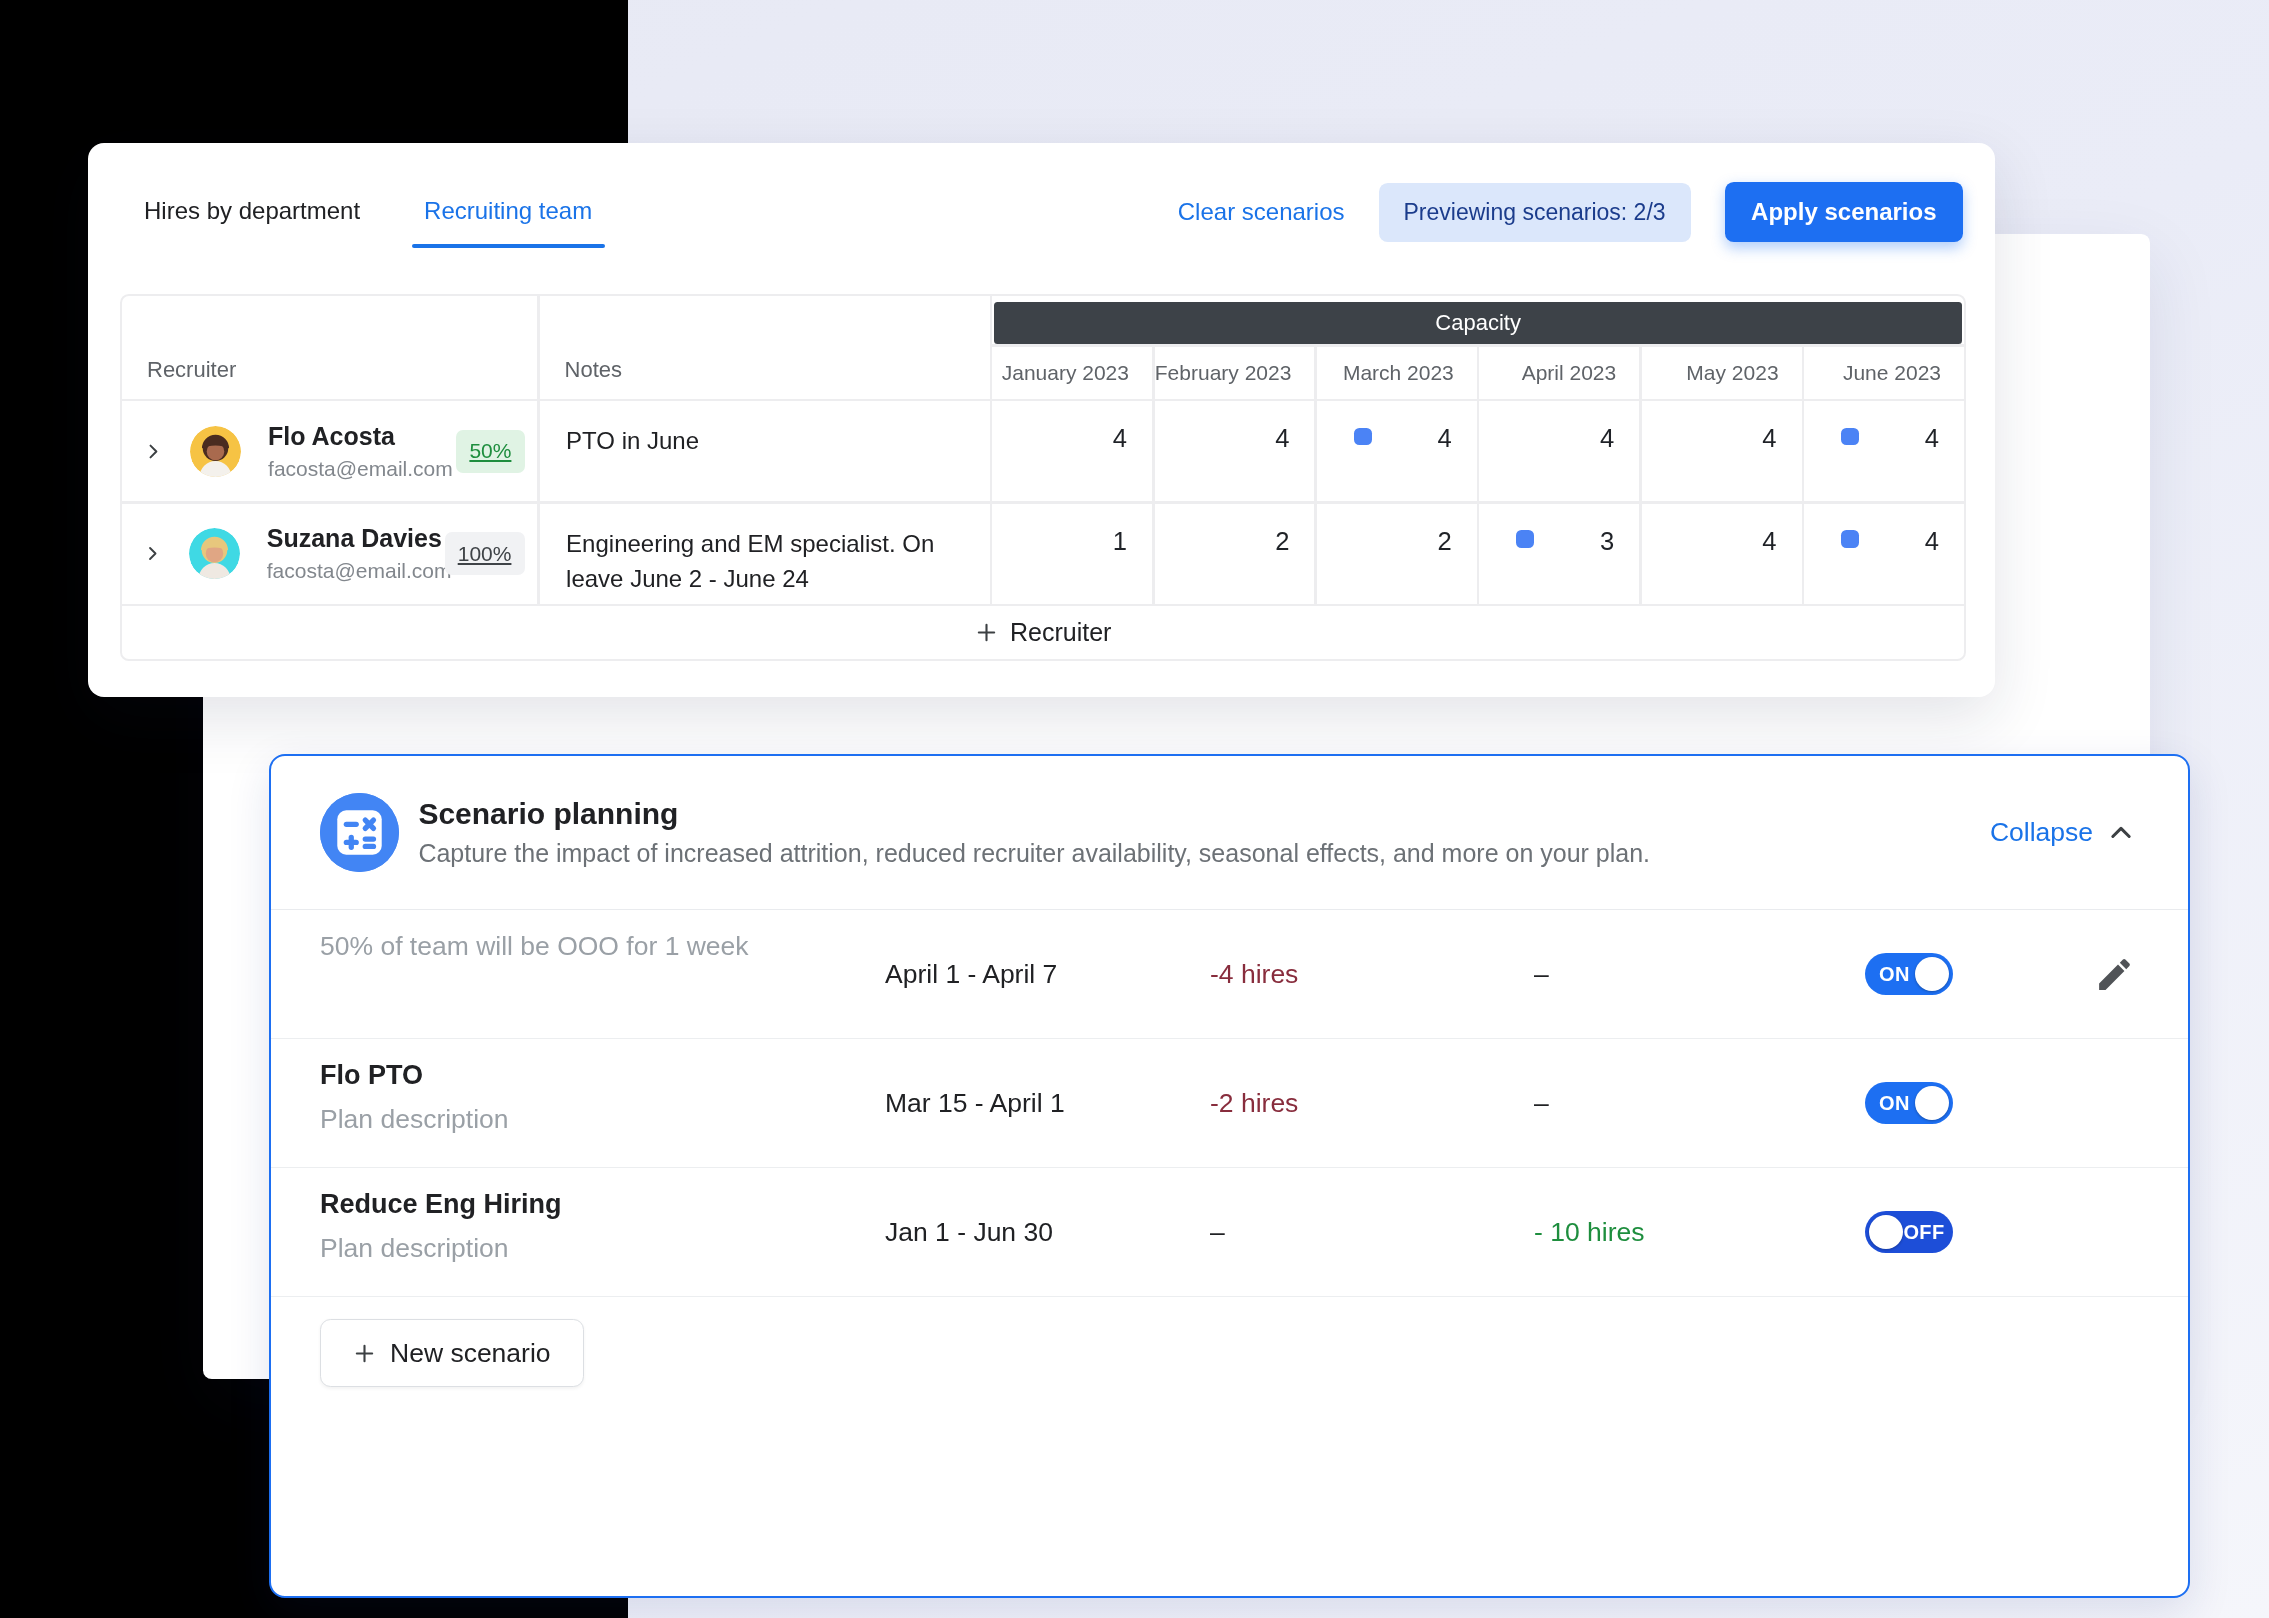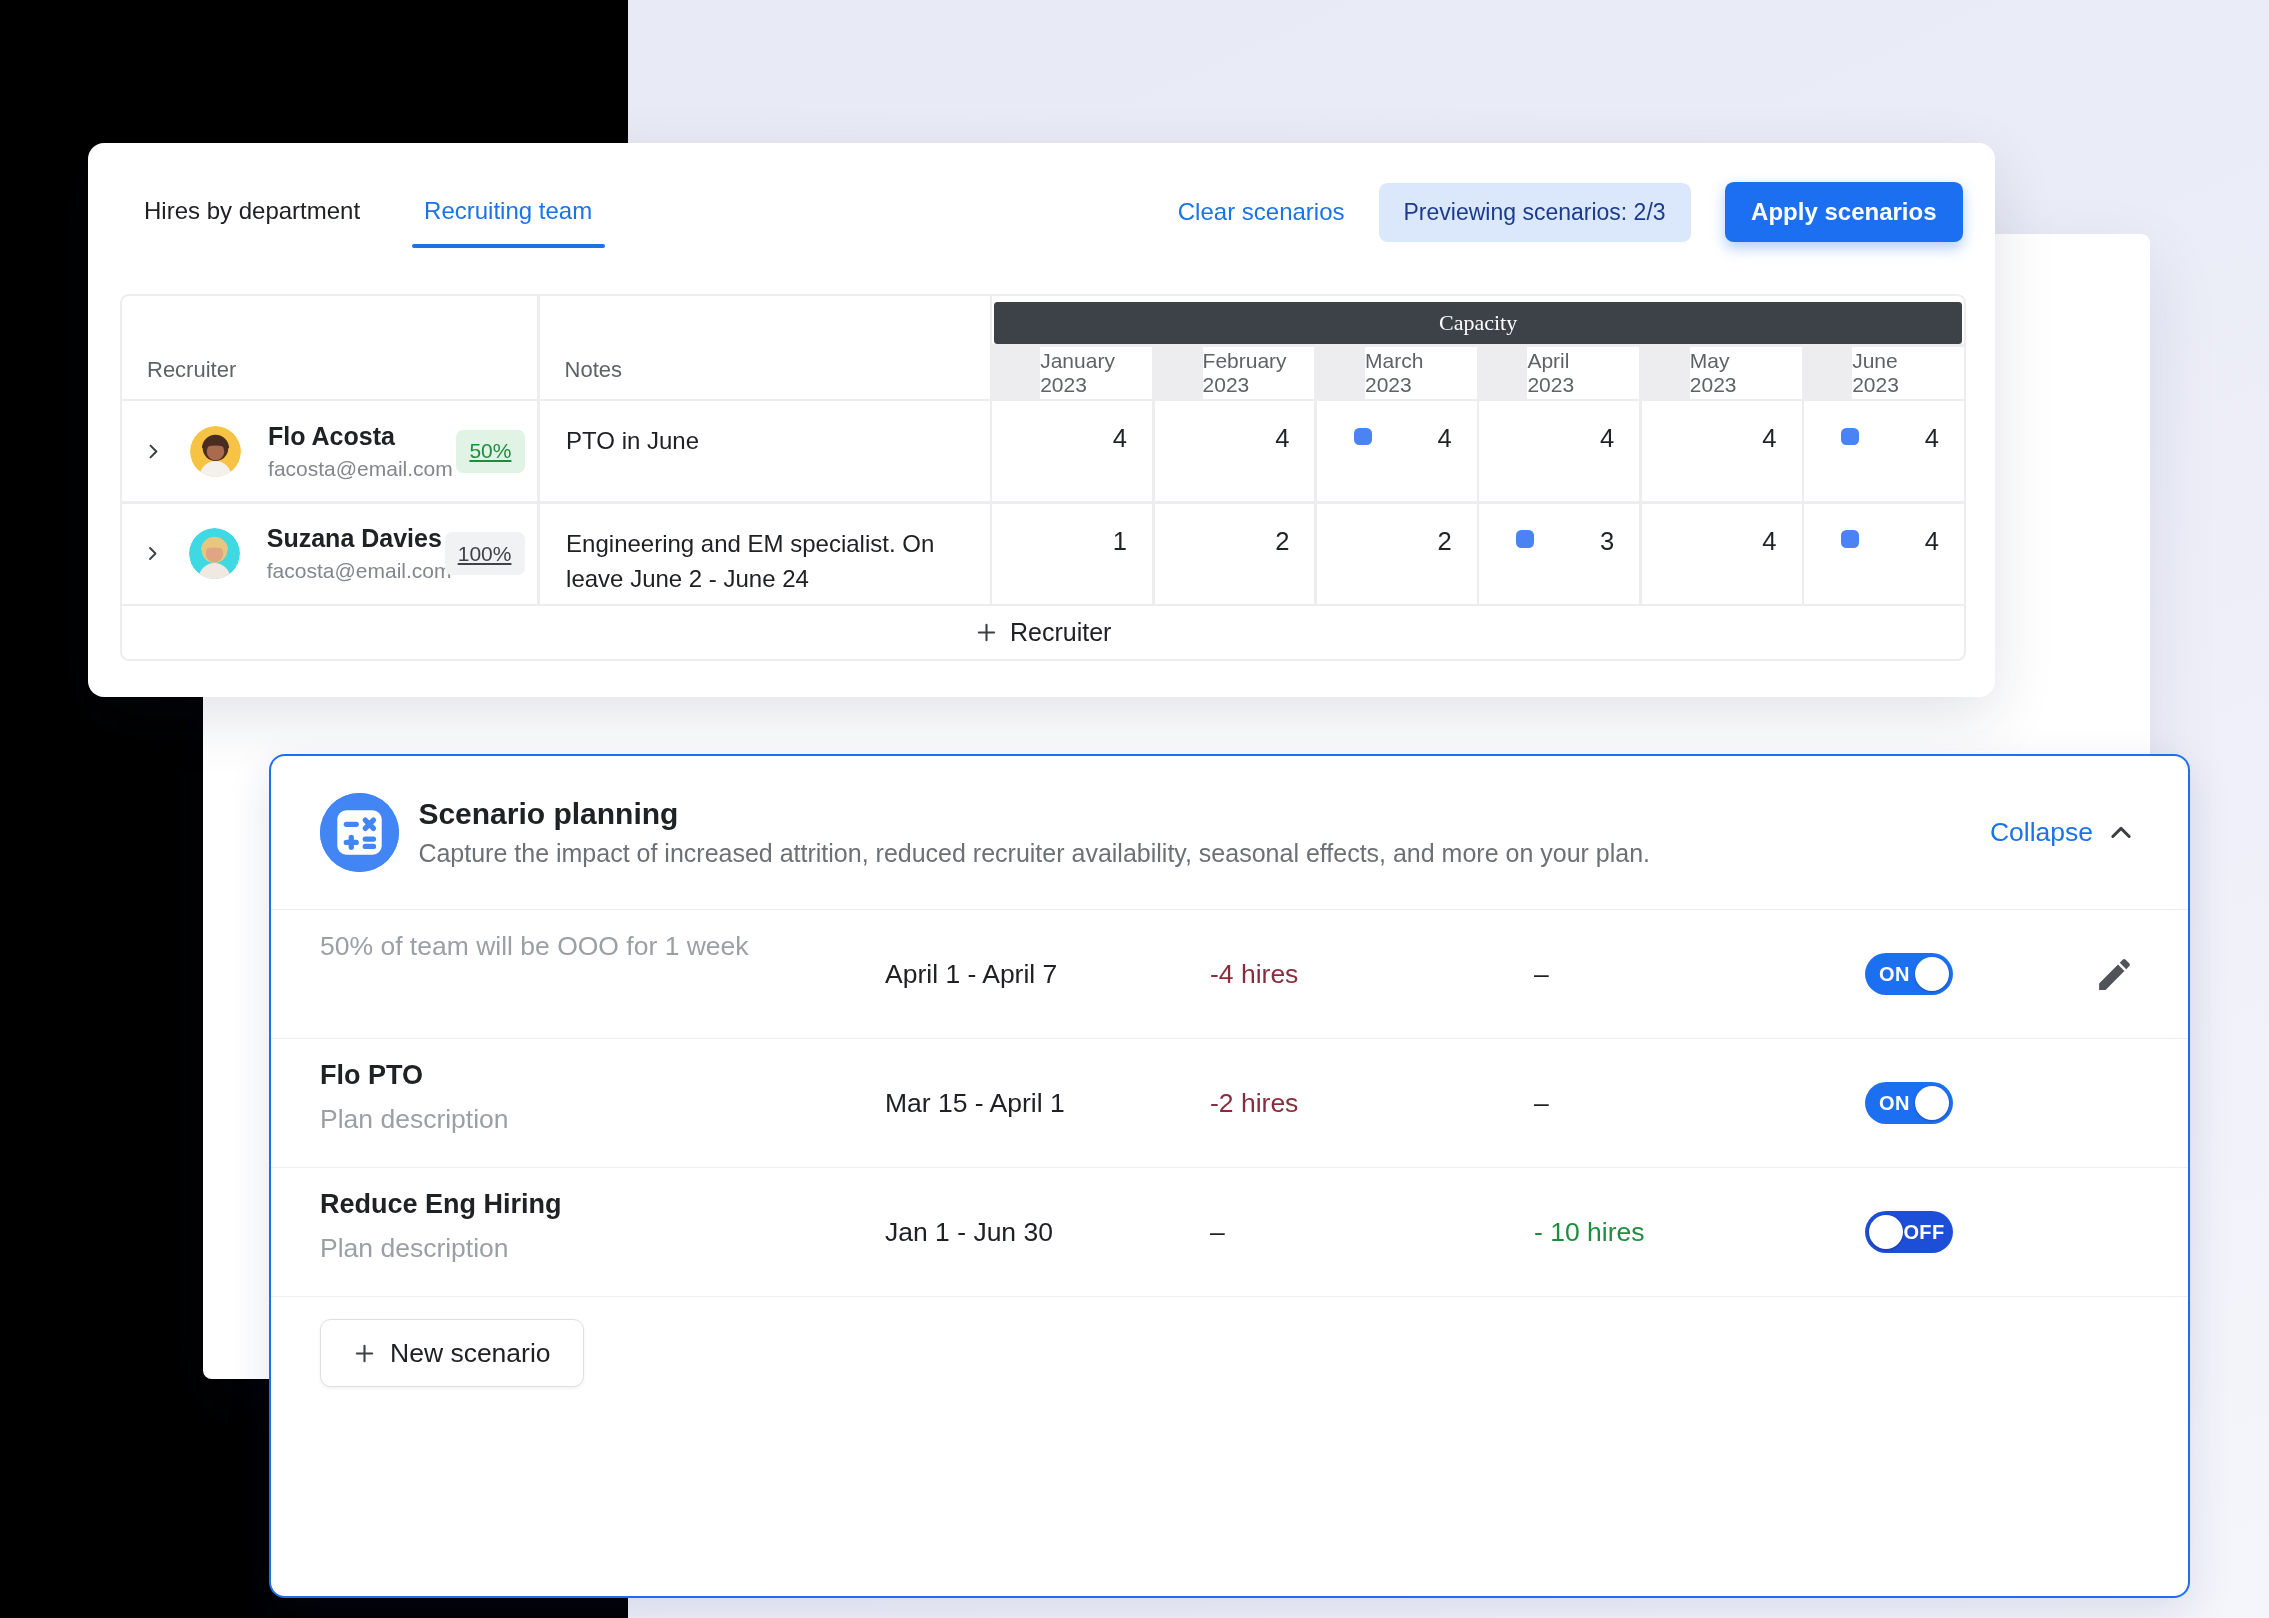--- a/index.html
+++ b/index.html
@@ -30,24 +30,24 @@
   .primary-btn{background:#1d6ff2;color:#fff;font-size:24px;font-weight:600;padding:16px 26.5px;border-radius:8.8px;
                box-shadow:0 5.3px 14px rgba(29,111,242,.35);border:none;}
 
   
   .cap-table{position:absolute;left:32px;top:151px;width:1842px;display:grid;
              grid-template-columns:415px 450px repeat(6,1fr);
              grid-template-rows:48px 52px 100px 100px 53px;gap:2.6px;background:#ededef;
              border:2.6px solid #ededef;border-radius:8.8px;overflow:hidden;}
   .cell{background:#fff;}
   .col-head{grid-row:1/3;display:flex;align-items:flex-end;padding:0 0 16px 25px;font-size:22px;color:#5f6368;}
-  .cap-bar-wrap{grid-column:3/9;grid-row:1;display:flex;font-family:Liberation Serif, serif;}
+  .cap-bar-wrap{grid-column:3/9;grid-row:1;display:flex;}
   .cap-bar{flex:1;margin:6.2px 1.8px 0 1.8px;background:#3d4248;color:#fff;font-size:22px;
            display:flex;align-items:center;justify-content:center;border-radius:3.5px;}
-  .month-head{display:flex;align-items:center;justify-content:flex-end;padding-right:23px;font-size:21px;color:#5f6368;margin-left:48px;}
+  .month-head{display:flex;align-items:center;justify-content:flex-end;padding-right:23px;font-size:21px;color:#5f6368;}
   .num-cell{position:relative;text-align:right;padding:23px 25px 0 0;font-size:25.6px;color:#1f2227;}
   .dot{position:absolute;left:37px;top:26.5px;width:17.6px;height:17.6px;border-radius:5.3px;background:#4b83f5;}
   .recruiter-cell{display:flex;align-items:center;padding-left:21px;gap:27px;}
   .chev{width:23px;height:23px;display:inline-flex;}
   .chev svg{width:100%;height:100%;}
   .avatar{width:51px;height:51px;border-radius:50%;overflow:hidden;flex:0 0 auto;display:inline-flex;}
   .avatar svg{width:100%;height:100%;}
   .ident{display:flex;flex-direction:column;gap:6.2px;min-width:0;}
   .r-name{font-size:25px;font-weight:600;color:#202124;white-space:nowrap;}
   .r-email{font-size:21px;color:#82878d;white-space:nowrap;}

